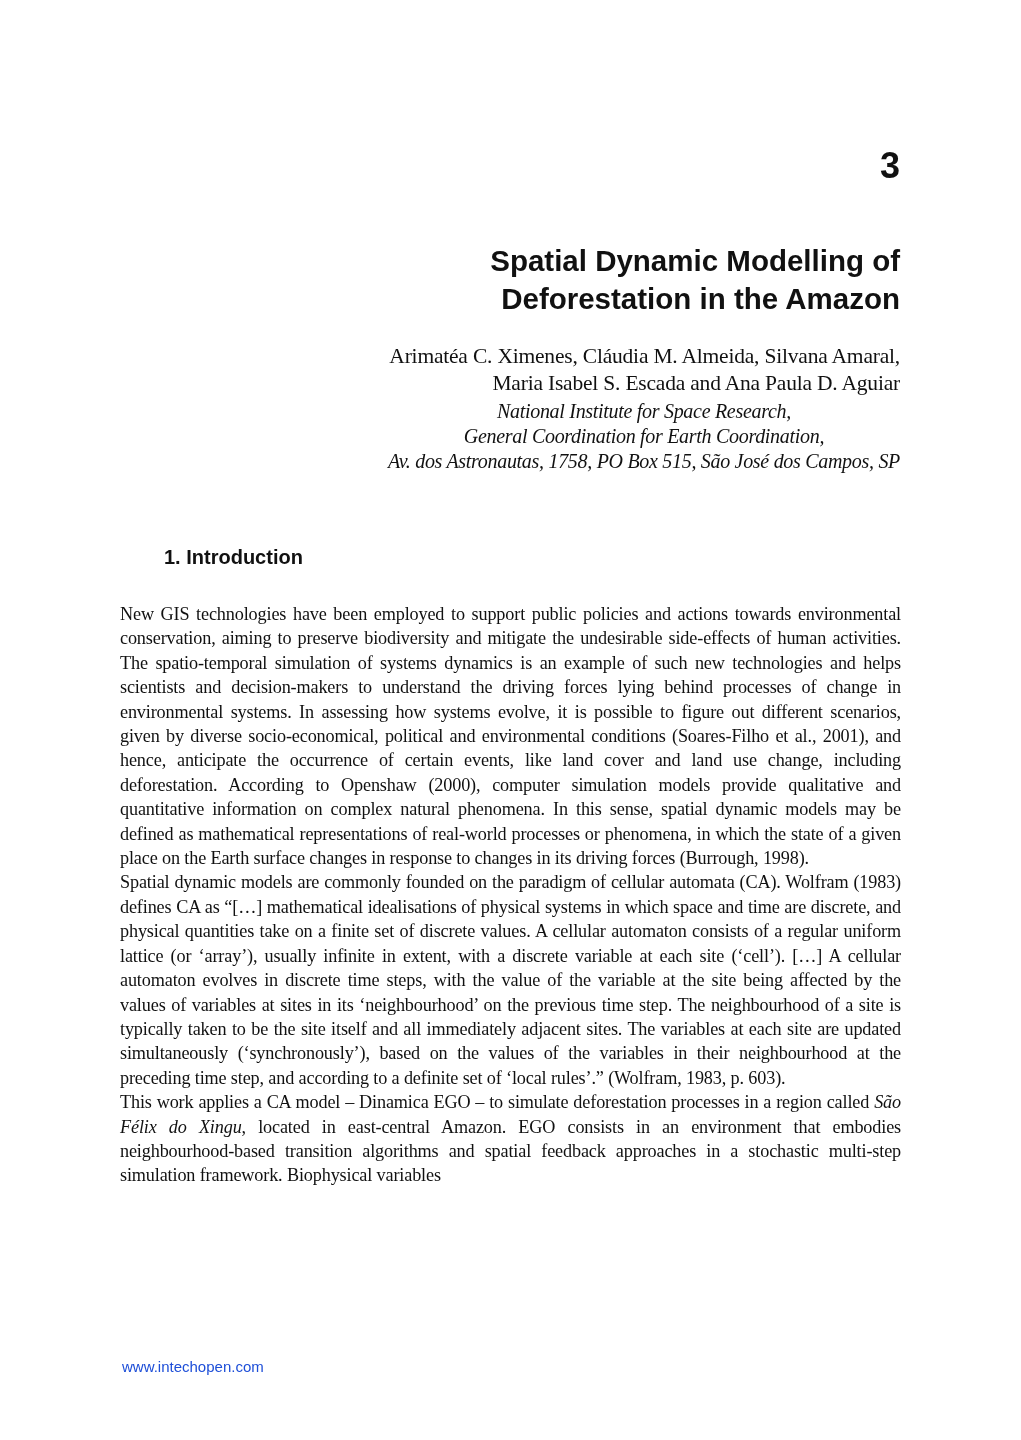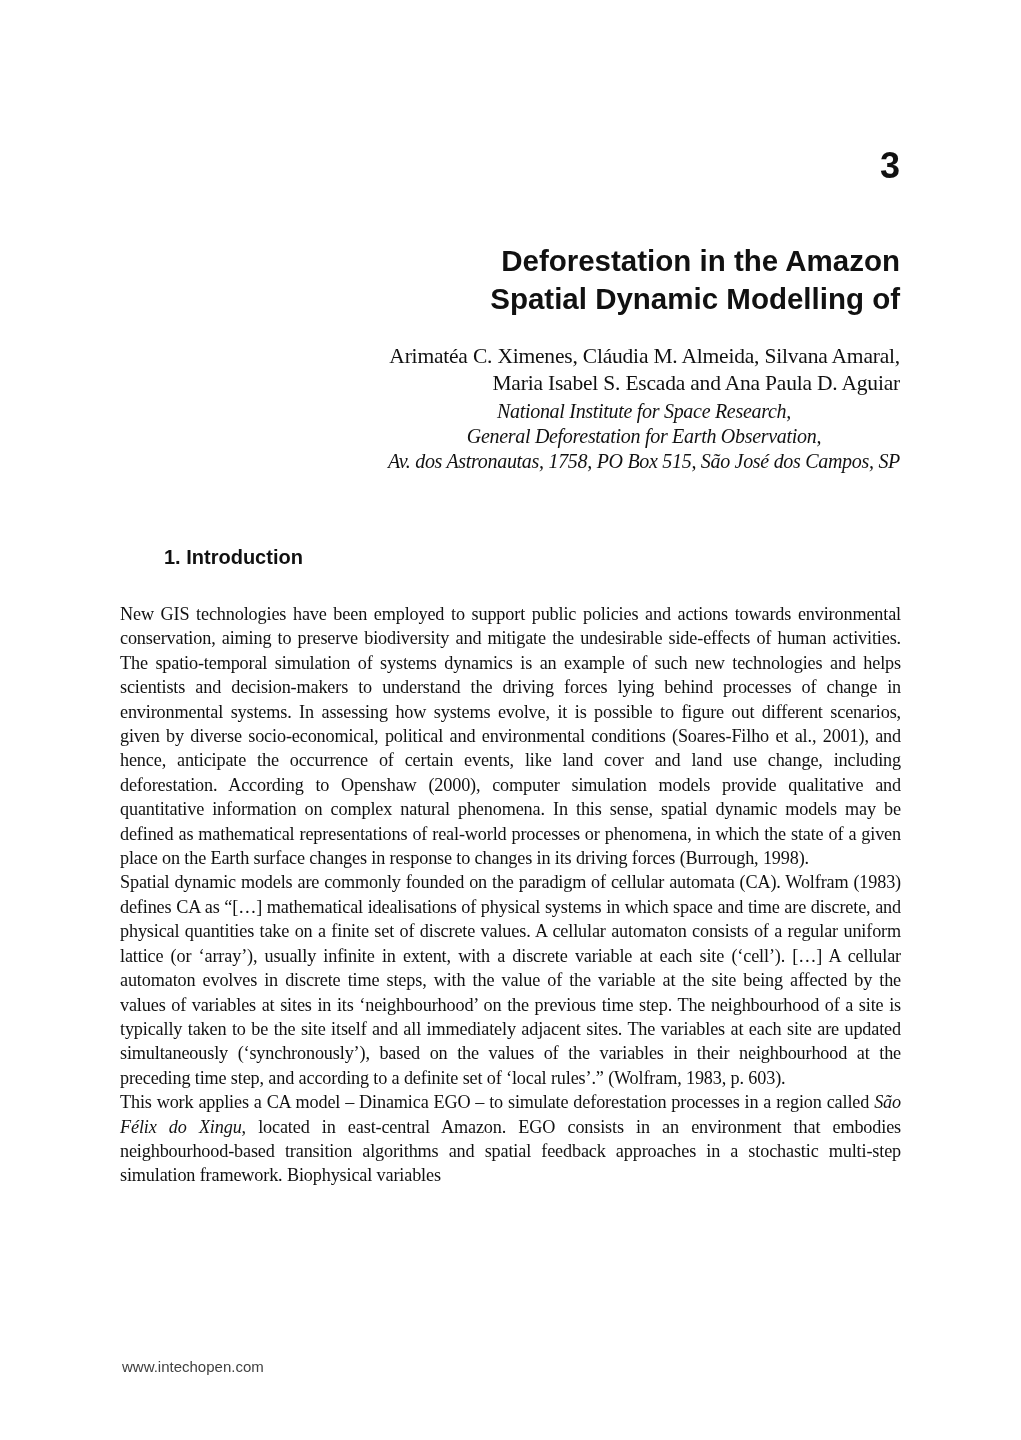--- a/index.html
+++ b/index.html
@@ -27,42 +27,42 @@
     font-family: "Liberation Sans", sans-serif; font-weight: bold; font-size: 20px; line-height: 26px; margin-left: 44px;
   }
   .body {
     position: absolute; left: 120px; top: 602px; width: 781px;
     font-family: "Liberation Serif", serif; font-size: 18.2px; line-height: 24.4px;
     text-align: justify; letter-spacing: -0.15px;
   }
   .body p { margin: 0; }
   .footer {
     position: absolute; left: 122px; top: 1358px;
-    font-family: "Liberation Sans", sans-serif; font-size: 15px; color: #404040;
+    font-family: "Liberation Sans", sans-serif; font-size: 15px; color: #1d4ed8;
   }
   .line { display: block; }
 </style>
 </head>
 <body>
 
 <div class="chapter-number">3</div>
 
 <div class="title">
+  <span class="line">Spatial Dynamic Modelling of</span>
   <span class="line">Deforestation in the Amazon</span>
-  <span class="line">Spatial Dynamic Modelling of</span>
 </div>
 
 <div class="authors">
   <span class="line">Arimatéa C. Ximenes, Cláudia M. Almeida, Silvana Amaral,</span>
   <span class="line">Maria Isabel S. Escada and Ana Paula D. Aguiar</span>
 </div>
 
 <div class="affil">
   <span class="line">National Institute for Space Research,</span>
-  <span class="line">General Deforestation for Earth Observation,</span>
+  <span class="line">General Coordination for Earth Coordination,</span>
   <span class="line">Av. dos Astronautas, 1758, PO Box 515, São José dos Campos, SP</span>
 </div>
 
 <div class="section-heading">1. Introduction</div>
 
 <div class="body">
   <p>New GIS technologies have been employed to support public policies and actions towards environmental conservation, aiming to preserve biodiversity and mitigate the undesirable side-effects of human activities. The spatio-temporal simulation of systems dynamics is an example of such new technologies and helps scientists and decision-makers to understand the driving forces lying behind processes of change in environmental systems. In assessing how systems evolve, it is possible to figure out different scenarios, given by diverse socio-economical, political and environmental conditions (Soares-Filho et al., 2001), and hence, anticipate the occurrence of certain events, like land cover and land use change, including deforestation. According to Openshaw (2000), computer simulation models provide qualitative and quantitative information on complex natural phenomena. In this sense, spatial dynamic models may be defined as mathematical representations of real-world processes or phenomena, in which the state of a given place on the Earth surface changes in response to changes in its driving forces (Burrough, 1998).</p>
   <p>Spatial dynamic models are commonly founded on the paradigm of cellular automata (CA). Wolfram (1983) defines CA as “[…] mathematical idealisations of physical systems in which space and time are discrete, and physical quantities take on a finite set of discrete values. A cellular automaton consists of a regular uniform lattice (or ‘array’), usually infinite in extent, with a discrete variable at each site (‘cell’). […] A cellular automaton evolves in discrete time steps, with the value of the variable at the site being affected by the values of variables at sites in its ‘neighbourhood’ on the previous time step. The neighbourhood of a site is typically taken to be the site itself and all immediately adjacent sites. The variables at each site are updated simultaneously (‘synchronously’), based on the values of the variables in their neighbourhood at the preceding time step, and according to a definite set of ‘local rules’.” (Wolfram, 1983, p. 603).</p>
   <p><span>This work applies a CA model – Dinamica EGO – to simulate deforestation processes in a region called </span><em>São Félix do Xingu</em><span>, located in east-central Amazon. EGO consists in an environment that embodies neighbourhood-based transition algorithms and spatial feedback approaches in a stochastic multi-step simulation framework. Biophysical variables</span></p>
 </div>

